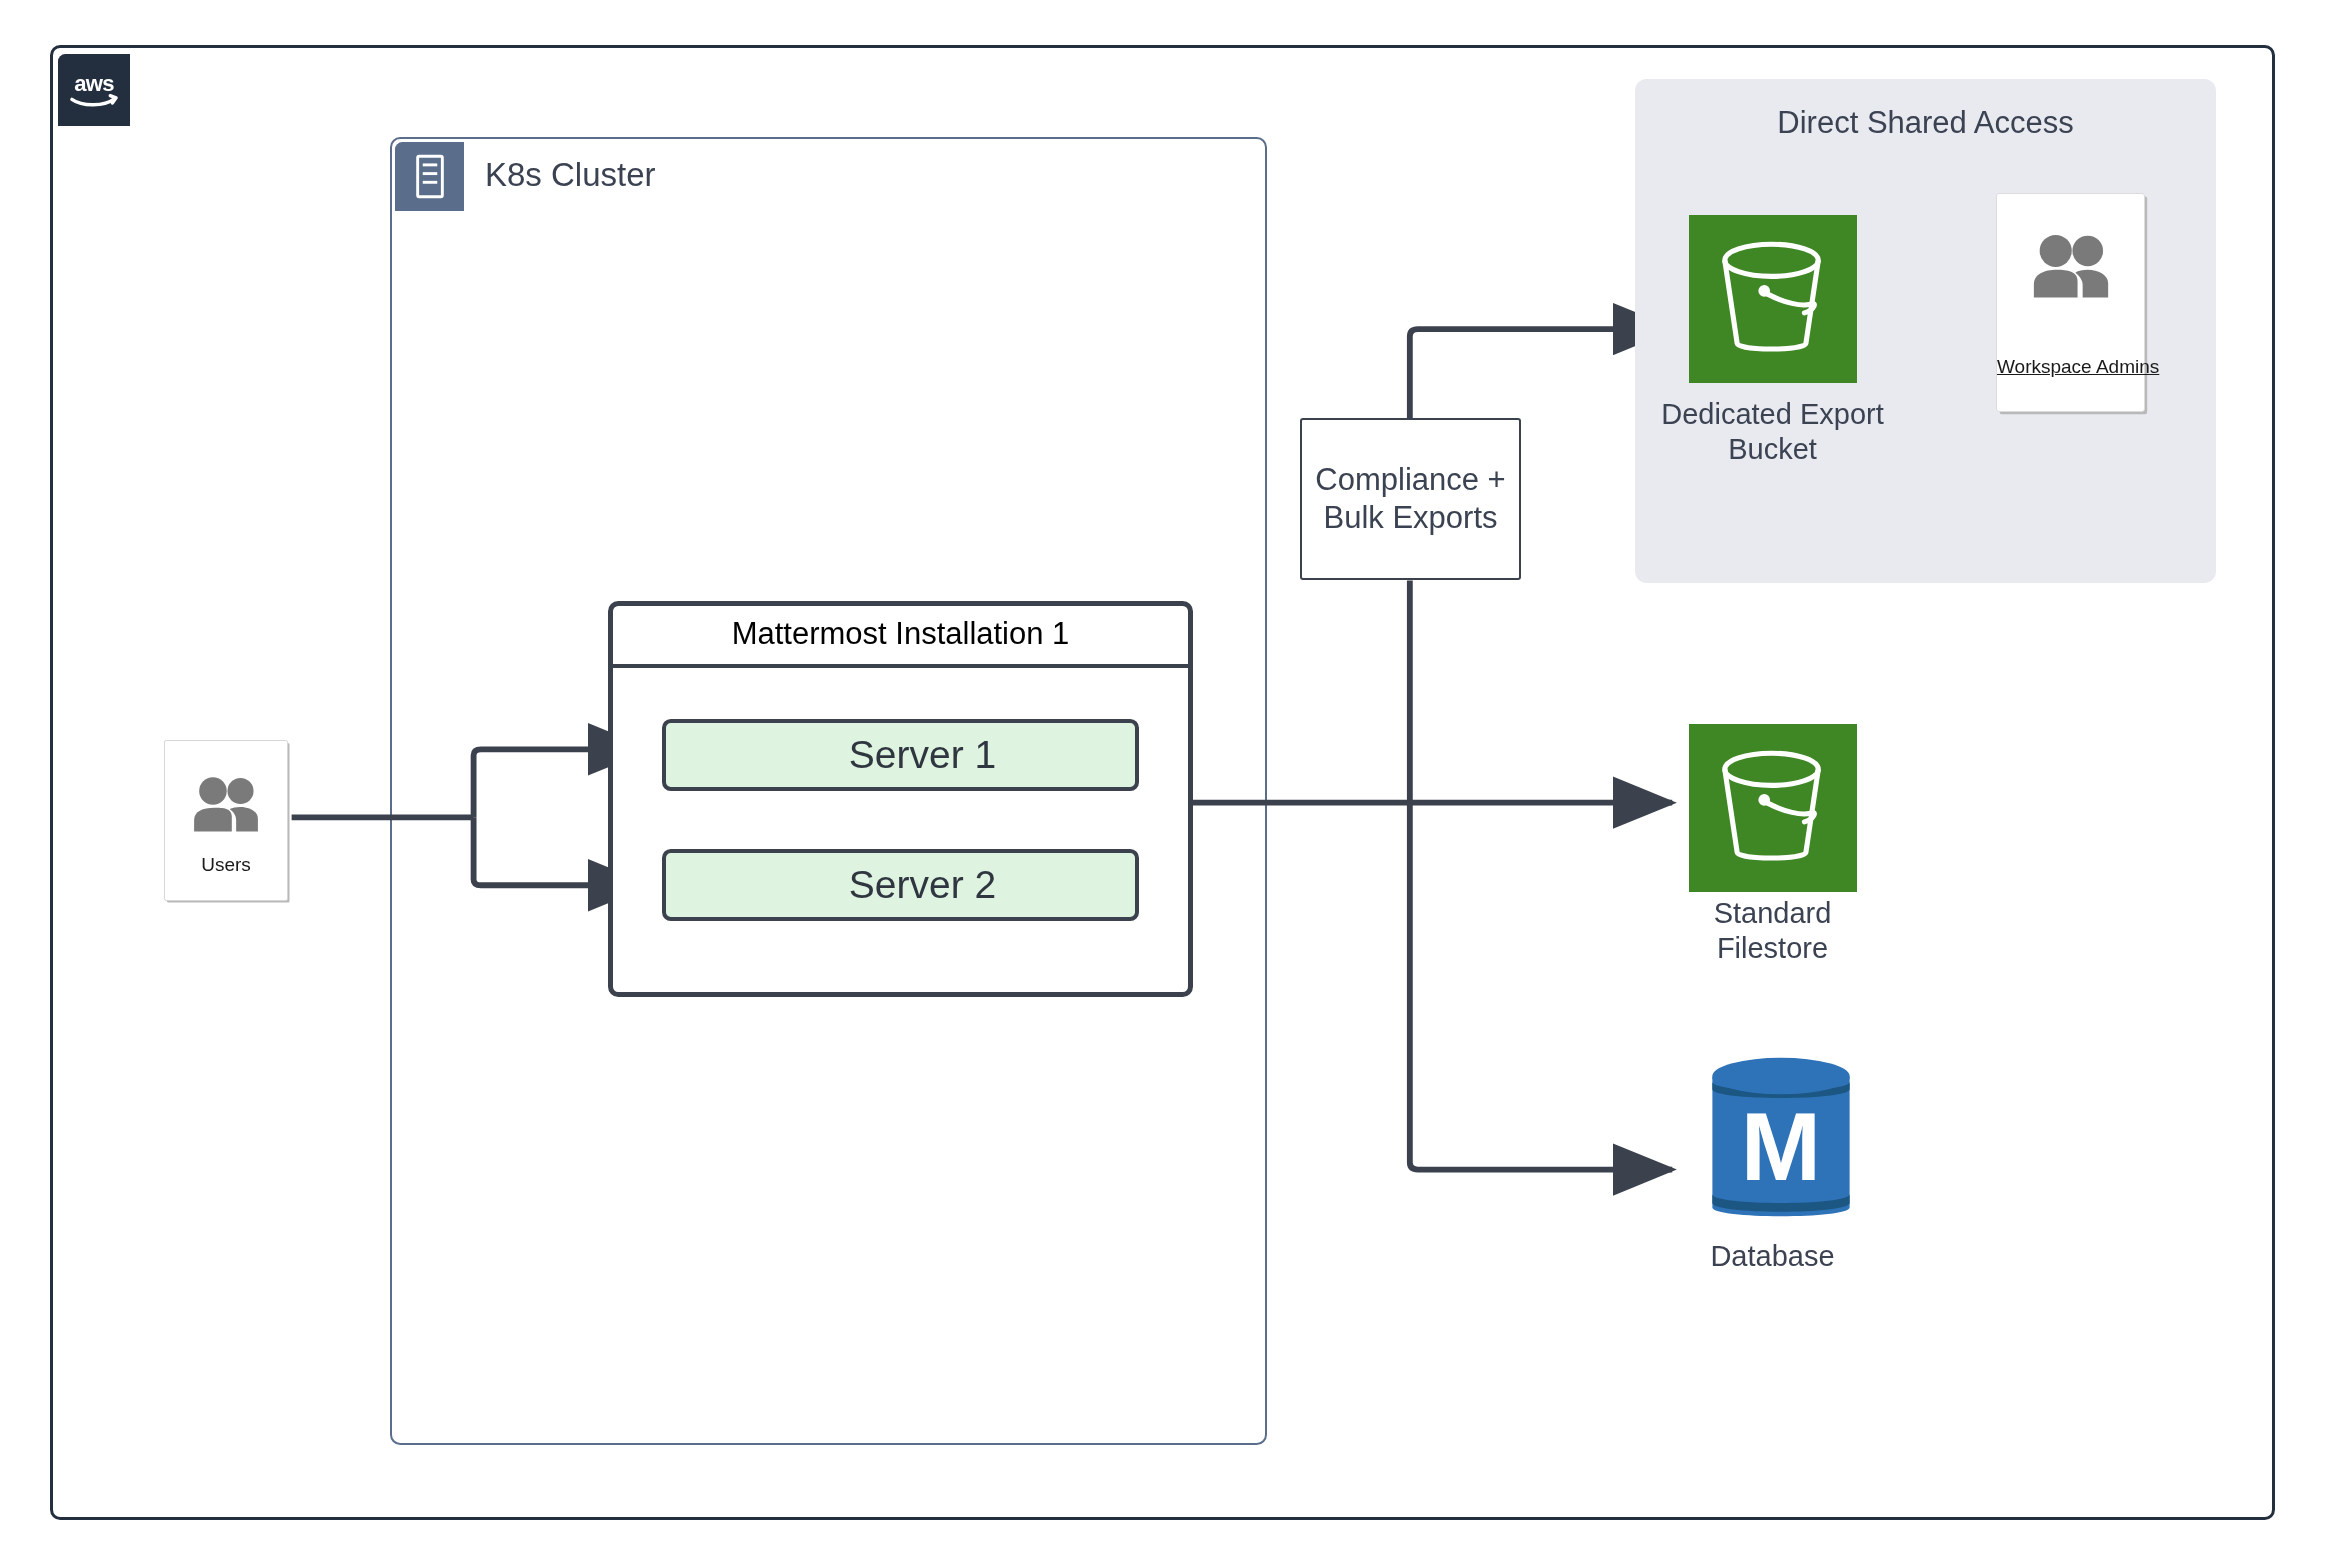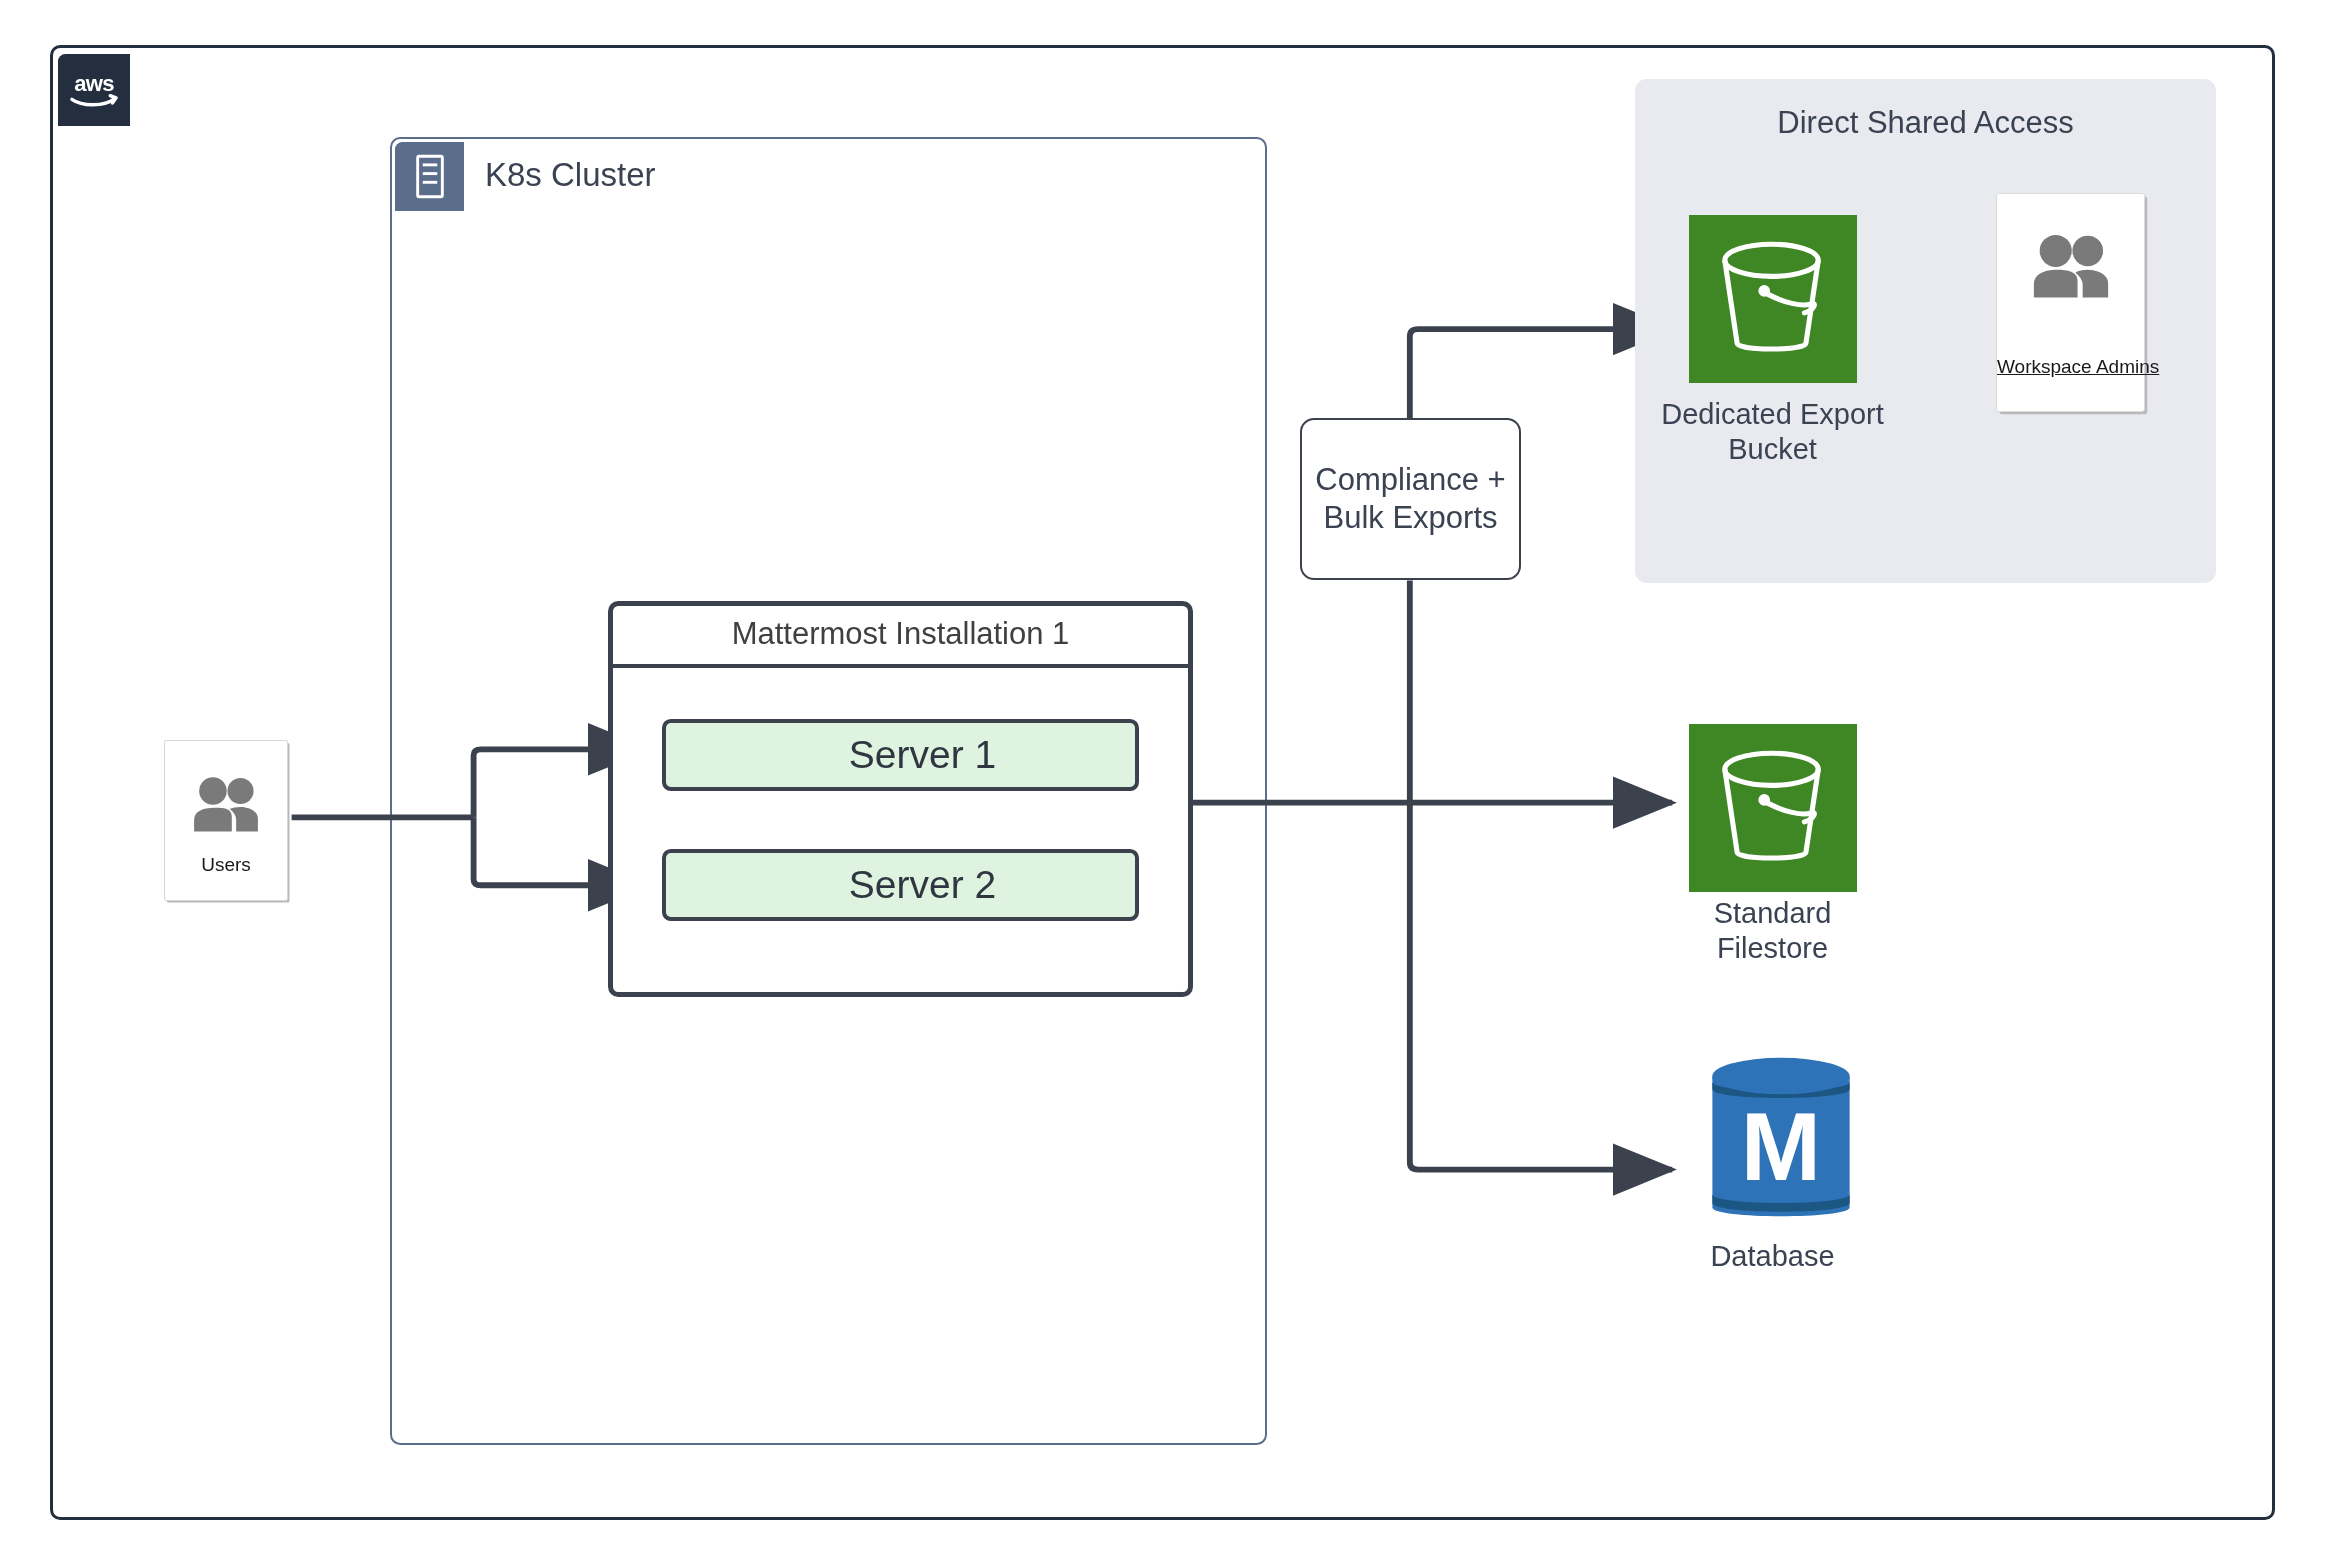--- a/index.html
+++ b/index.html
@@ -20,38 +20,38 @@
   .k8s-frame{left:390px;top:137px;width:877px;height:1308px;
     border:2.9px solid #5a6e8c;border-radius:10.2px;box-sizing:border-box;background:transparent;}
   .k8s-badge{left:395px;top:142px;width:69px;height:69px;background:#5a6e8c;
     border-top-left-radius:7.3px;display:flex;align-items:center;justify-content:center;}
   .k8s-title{left:485px;top:156px;font-size:33px;color:#3b4252;white-space:nowrap;}
 
   
   .mm-frame{left:608px;top:601px;width:585px;height:396px;
     border:5.1px solid #3b424d;border-radius:10.2px;box-sizing:border-box;background:#ffffff;}
   .mm-divider{left:608px;top:664px;width:585px;height:4.4px;background:#3b424d;}
-  .mm-title{left:608px;top:616px;width:585px;text-align:center;font-size:31px;color:#404040;}
+  .mm-title{left:608px;top:616px;width:585px;text-align:center;font-size:31px;color:#000000;}
   .server-box{left:662px;width:477px;height:72px;background:#def3e0;
     border:4.4px solid #3b424d;border-radius:8.8px;box-sizing:border-box;
     display:flex;align-items:center;justify-content:center;font-size:39px;color:#2f3640;padding-left:44px;}
   .server-1{top:719px;}
   .server-2{top:849px;}
 
   
   .users-card{left:164px;top:740px;width:124px;height:161px;background:#ffffff;
     border:1.5px solid #d6d6d6;border-radius:2.2px;box-sizing:border-box;
     box-shadow:2.2px 2.2px 0 -0.7px #b9b9b9;padding-left:44px;}
   .users-icon{position:absolute;left:50%;top:34px;transform:translateX(-50%);}
   .users-label{position:absolute;left:0;top:113px;width:100%;text-align:center;
     font-size:19px;color:#1a1a1a;}
 
   
   .compliance{left:1300px;top:418px;width:221px;height:162px;background:#ffffff;
-    border:2.2px solid #3b424d;border-radius:14px;box-sizing:border-box;
+    border:2.2px solid #3b424d;border-radius:3px;box-sizing:border-box;
     display:flex;flex-direction:column;align-items:center;justify-content:center;
     font-size:31px;line-height:1.22;color:#3b4252;text-align:center;z-index:6;}
 
   
   .dsa-group{left:1635px;top:79px;width:581px;height:504px;background:#e8eaf0;
     border-radius:11.7px;box-sizing:border-box;}
   .dsa-title{left:1635px;top:105px;width:581px;text-align:center;font-size:31px;color:#3b4252;}
 
   
   .s3{width:168px;height:168px;background:#3f8624;}

